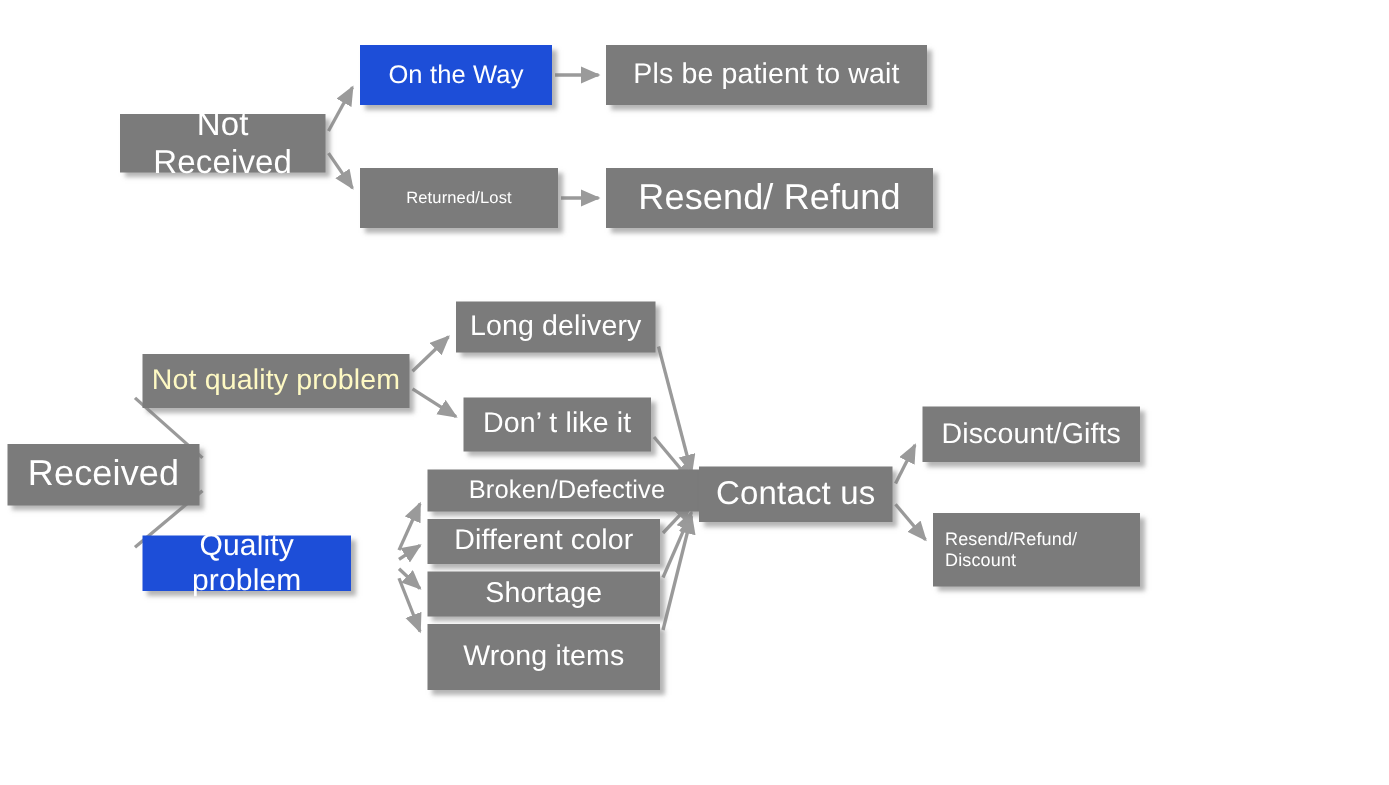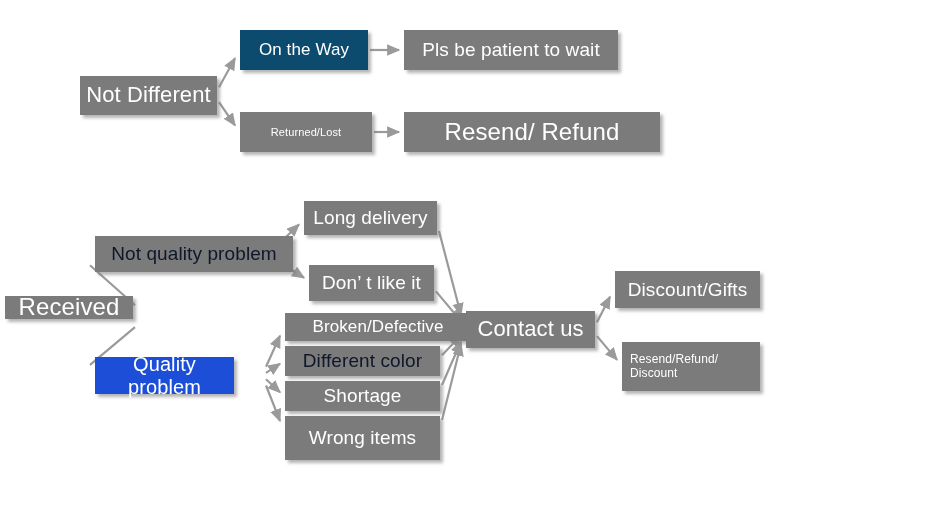--- a/index.html
+++ b/index.html
@@ -72,32 +72,32 @@
         <line x1="436" y1="291.37" x2="461" y2="321.13" marker-end="url(#ah)"></line>
         <line x1="442" y1="327.45" x2="461" y2="329.05" marker-end="url(#ah)"></line>
         <line x1="442" y1="355.33" x2="461" y2="335.17" marker-end="url(#ah)"></line>
         <line x1="442" y1="385" x2="461" y2="341.47" marker-end="url(#ah)"></line>
         <line x1="442" y1="420" x2="461" y2="344" marker-end="url(#ah)"></line>
         <line x1="597" y1="322.3" x2="610" y2="296.7" marker-end="url(#ah)"></line>
         <line x1="597" y1="336.16" x2="617" y2="359.84" marker-end="url(#ah)"></line>
       </g>
   </svg>
   <div id="node-layer">
-      <div class="node" style="left: 80px; top: 76px; width: 137px; height: 39px; font-size: 22px; background: rgb(123, 123, 123); color: rgb(255, 255, 255);">Not Different</div>
-      <div class="node" style="left: 240px; top: 30px; width: 128px; height: 40px; font-size: 17px; background: #0c4a6e; color: rgb(255, 255, 255);">On the Way</div>
+      <div class="node" style="left: 80px; top: 76px; width: 137px; height: 39px; font-size: 22px; background: rgb(123, 123, 123); color: rgb(255, 255, 255);">Not Received</div>
+      <div class="node" style="left: 240px; top: 30px; width: 128px; height: 40px; font-size: 17px; background: #1d4ed8; color: rgb(255, 255, 255);">On the Way</div>
       <div class="node" style="left: 404px; top: 30px; width: 214px; height: 40px; font-size: 19px; background: rgb(123, 123, 123); color: rgb(255, 255, 255);">Pls be patient to wait</div>
       <div class="node" style="left: 240px; top: 112px; width: 132px; height: 40px; font-size: 11px; background: rgb(123, 123, 123); color: rgb(255, 255, 255);">Returned/Lost</div>
-      <div class="node" style="left: 404px; top: 112px; width: 256px; height: 40px; font-size: 24px; background: rgb(123, 123, 123); color: rgb(255, 255, 255);">Resend/ Refund</div>
-      <div class="node" style="left: 5px; top: 296px; width: 128px; height: 23px; font-size: 24px; background: rgb(123, 123, 123); color: rgb(255, 255, 255);">Received</div>
-      <div class="node" style="left: 95px; top: 236px; width: 198px; height: 36px; font-size: 19px; background: rgb(123, 123, 123); color: #0f172a;">Not quality problem</div>
+      <div class="node" style="left: 404px; top: 112px; width: 218px; height: 40px; font-size: 24px; background: rgb(123, 123, 123); color: rgb(255, 255, 255);">Resend/ Refund</div>
+      <div class="node" style="left: 5px; top: 296px; width: 128px; height: 41px; font-size: 24px; background: rgb(123, 123, 123); color: rgb(255, 255, 255);">Received</div>
+      <div class="node" style="left: 95px; top: 236px; width: 178px; height: 36px; font-size: 19px; background: rgb(123, 123, 123); color: #fef9c3;">Not quality problem</div>
       <div class="node" style="left: 95px; top: 357px; width: 139px; height: 37px; font-size: 20px; background: #1d4ed8; color: rgb(255, 255, 255);">Quality problem</div>
       <div class="node" style="left: 304px; top: 201px; width: 133px; height: 34px; font-size: 19px; background: rgb(123, 123, 123); color: rgb(255, 255, 255);">Long delivery</div>
       <div class="node" style="left: 309px; top: 265px; width: 125px; height: 36px; font-size: 19px; background: rgb(123, 123, 123); color: rgb(255, 255, 255);">Don’  t like it</div>
       <div class="node" style="left: 285px; top: 313px; width: 186px; height: 28px; font-size: 17px; background: rgb(123, 123, 123); color: rgb(255, 255, 255);">Broken/Defective</div>
-      <div class="node" style="left: 285px; top: 346px; width: 155px; height: 30px; font-size: 19px; background: rgb(123, 123, 123); color: #0f172a;">Different color</div>
+      <div class="node" style="left: 285px; top: 346px; width: 155px; height: 30px; font-size: 19px; background: rgb(123, 123, 123); color: #ffffff;">Different color</div>
       <div class="node" style="left: 285px; top: 381px; width: 155px; height: 30px; font-size: 19px; background: rgb(123, 123, 123); color: rgb(255, 255, 255);">Shortage</div>
       <div class="node" style="left: 285px; top: 416px; width: 155px; height: 44px; font-size: 19px; background: rgb(123, 123, 123); color: rgb(255, 255, 255);">Wrong items</div>
       <div class="node" style="left: 466px; top: 311px; width: 129px; height: 37px; font-size: 22px; background: rgb(123, 123, 123); color: rgb(255, 255, 255);">Contact us</div>
       <div class="node" style="left: 615px; top: 271px; width: 145px; height: 37px; font-size: 19px; background: rgb(123, 123, 123); color: rgb(255, 255, 255);">Discount/Gifts</div>
       <div class="node align-left" style="left: 622px; top: 342px; width: 138px; height: 49px; font-size: 12px; background: rgb(123, 123, 123); color: rgb(255, 255, 255);">Resend/Refund/
 Discount</div>
     </div>
 </div>
 
 </body></html>

